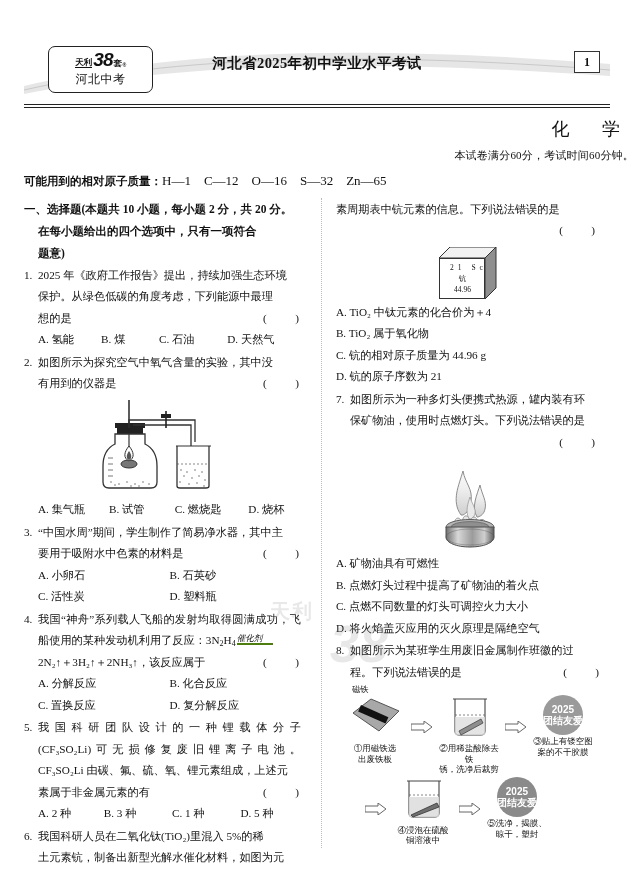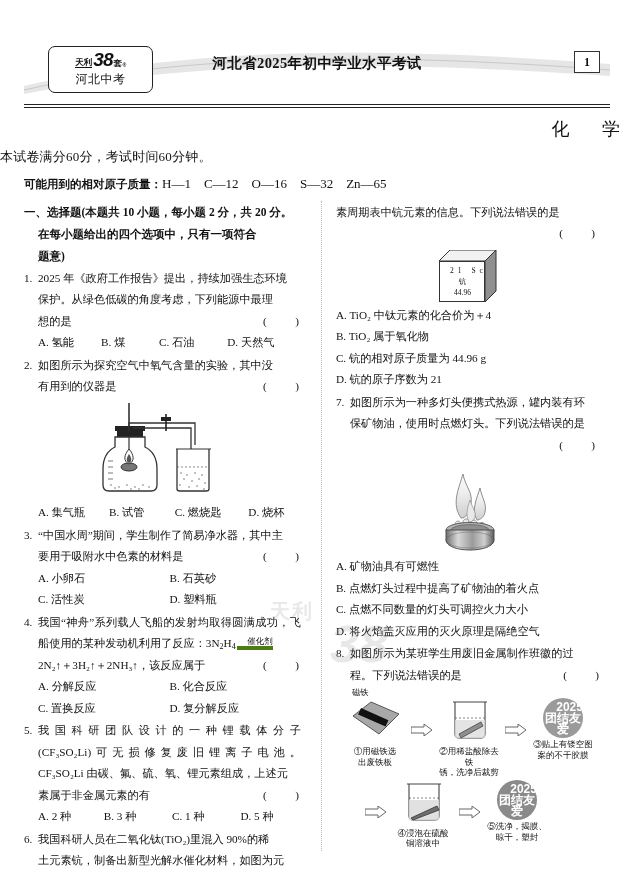--- a/index.html
+++ b/index.html
@@ -100,22 +100,22 @@
   
   .subject {
     text-align: right;
     font-size: 18px;
     letter-spacing: 14px;
     padding-left: 14px;
     margin-top: 9px;
     font-weight: normal;
   }
   .exam-note {
-    text-align: left;
-    font-size: 13px;
+    text-align: right;
+    font-size: 11px;
     margin-top: 7px;
     letter-spacing: 0.2px;
   }
   .atomic {
     margin: 9px 24px 0 24px;
     font-size: 11.5px;
     font-weight: bold;
   }
   .atomic .nums { font-weight: normal; font-size: 13px; }
 
@@ -162,26 +162,27 @@
   .opt-2col { padding-left: 14px; display: flex; }
   .opt-2col .o { width: 50%; }
   .justify { text-align: justify; text-align-last: justify; }
 
   sub { font-size: 0.72em; vertical-align: -0.22em; }
 
   .eq-cat {
     display: inline-block;
     position: relative;
     min-width: 36px;
-    text-align: right;
+    text-align: left;
     font-size: 8.5px;
     line-height: 9px;
-    border-bottom: 4px solid #4d7c0f;
+    border-bottom: 2px solid #4d7c0f;
     vertical-align: 3px;
     margin: 0 1px;
+    font-style: italic;
   }
 
   
   .fig { text-align: center; margin: 3px 0 2px 0; }
 
   .cube-wrap { display: flex; justify-content: center; margin: 5px 0 3px; }
   .cube {
     position: relative;
     width: 58px; height: 52px;
   }
@@ -211,24 +212,24 @@
   .flow-step { width: 66px; text-align: center; }
   .flow-cap { margin-top: 1px; font-size: 8.5px; line-height: 1.25; }
   .arrow { width: 24px; padding-top: 26px; text-align: center; }
   .magnet-label { font-size: 8.3px; text-align: left; padding-left: 10px;}
 
   .badge-circle {
     width: 40px; height: 40px; border-radius: 50%;
     background: #9a9a9a;
     margin: 0 auto;
     display: flex; flex-direction: column;
-    align-items: flex-end; justify-content: center;
+    align-items: center; justify-content: center;
     color: #fff;
     font-family: "Liberation Sans", sans-serif;
-    font-size: 12px; font-weight: bold;
+    font-size: 10px; font-weight: bold;
     line-height: 11px;
   }
   .badge-circle.dark { background: #8a8a8a; }
 
   
   .wm {
     position: absolute;
     font-family: "Liberation Sans", sans-serif;
     color: rgba(120,120,120,0.17);
     font-weight: bold;
@@ -436,21 +437,21 @@
           <span class="o" style="width:25%">A. 2 种</span>
           <span class="o" style="width:26%">B. 3 种</span>
           <span class="o" style="width:26%">C. 1 种</span>
           <span class="o">D. 5 种</span>
         </div>
       </div>
 
       <div class="q">
         <div class="q-body">
           <span class="q-num">6.</span>
-          <div>我国科研人员在二氧化钛(TiO₂)里混入 90%的稀</div>
+          <div>我国科研人员在二氧化钛(TiO₂)里混入 5%的稀</div>
           <div>土元素钪，制备出新型光解水催化材料，如图为元</div>
         </div>
       </div>
 
     </div>
 
     <div class="col right">
 
       <div class="q">
         <div>素周期表中钪元素的信息。下列说法错误的是</div>

